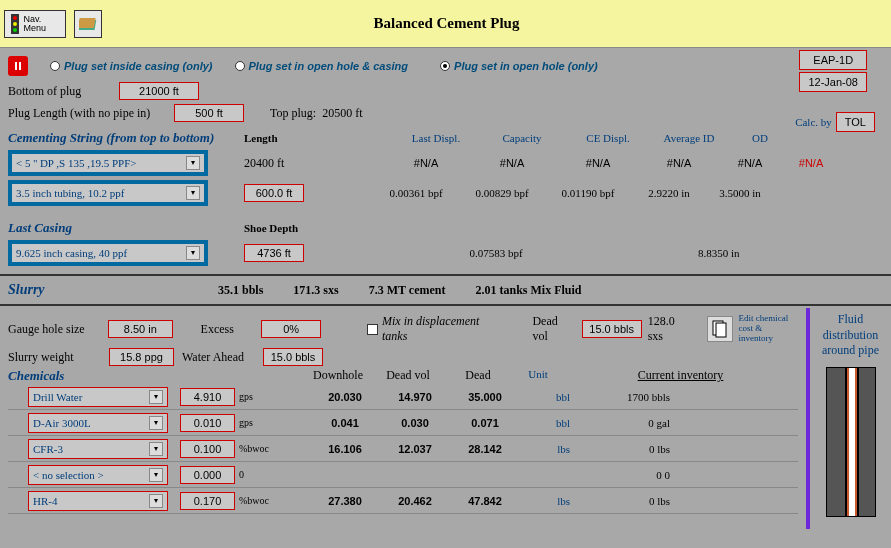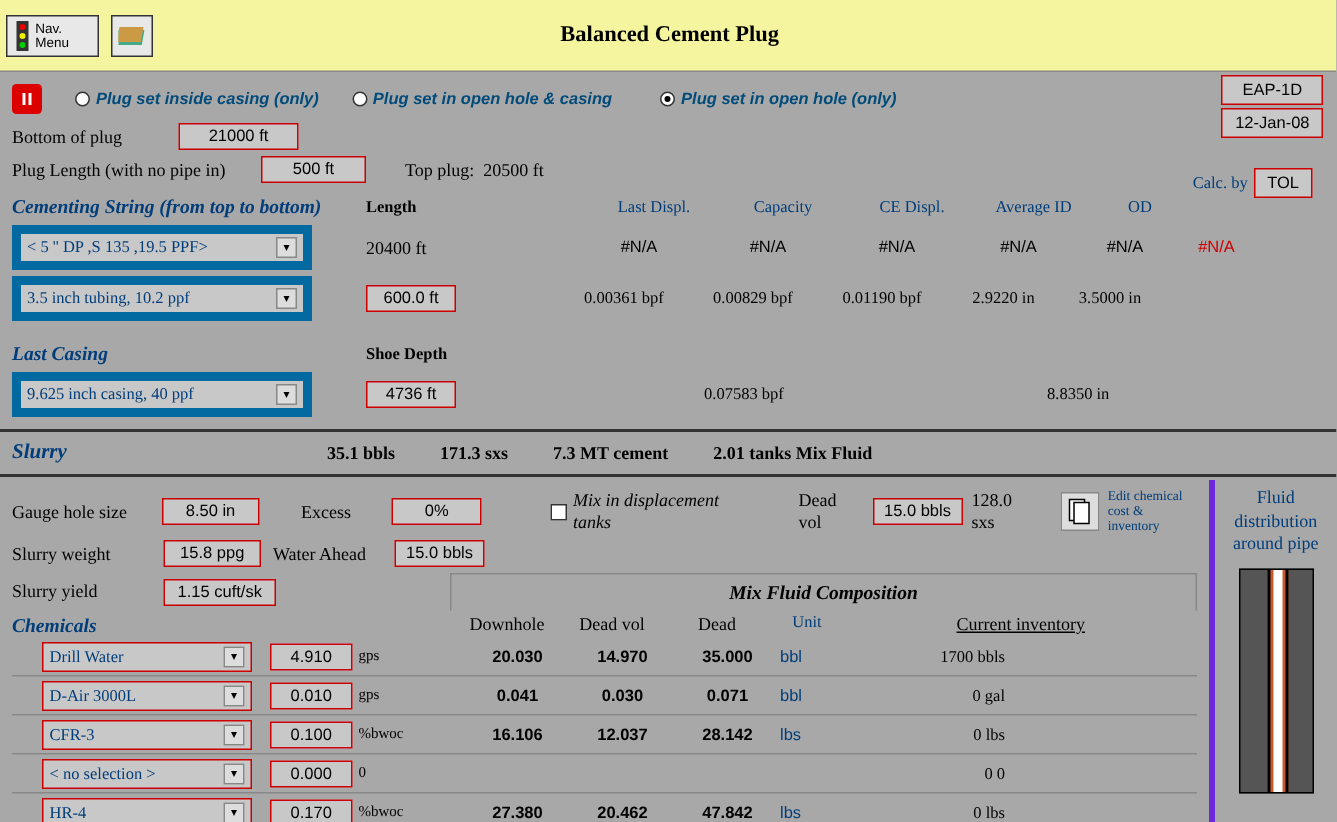--- a/index.html
+++ b/index.html
@@ -17,50 +17,50 @@
 .radio-dot { width: 10px; height: 10px; border-radius: 50%; border: 1px solid #333; background: #fff; display: inline-block; }
 .radio-dot.sel::after { content: ""; display: block; width: 4px; height: 4px; background: #000; border-radius: 50%; margin: 2px; }
 
 .input-box { border: 1px solid #c00; background: #c8c8c8; padding: 2px 6px; display: inline-block; text-align: center; min-width: 60px; }
 .label-blue { color: #003d7a; font-family: Georgia, serif; font-style: italic; font-weight: bold; font-size: 13px; }
 .label-plain { font-family: Georgia, serif; font-size: 12px; }
 
 .row { display: flex; align-items: center; gap: 6px; padding: 2px 0; }
 .col-hdr { color: #003d7a; font-family: Georgia, serif; font-size: 11px; }
 
-.dropdown { background: #c8c8c8; border: 6px solid #0369a1; padding: 2px 4px; display: flex; align-items: center; justify-content: space-between; }
+.dropdown { background: #c8c8c8; border: 4px solid #0369a1; padding: 2px 4px; display: flex; align-items: center; justify-content: space-between; }
 .dd-arrow { width: 14px; height: 14px; background: #ddd; border: 1px solid #888; text-align: center; line-height: 12px; font-size: 8px; }
 
 .divider { height: 2px; background: #333; margin: 2px 0; }
 
 .slurry-bar { background: #a8a8a8; padding: 4px 8px; display: flex; align-items: center; gap: 30px; }
 .slurry-label { color: #003d7a; font-family: Georgia, serif; font-style: italic; font-weight: bold; font-size: 14px; }
 .slurry-val { font-family: Georgia, serif; font-weight: bold; font-size: 12px; }
 
 .lower { display: flex; }
 .lower-left { flex: 1; padding: 4px 8px; }
 .lower-right { width: 85px; border-left: 4px solid #6d28d9; padding: 4px; text-align: center; }
 .comp-header { text-align: center; font-family: Georgia, serif; font-weight: bold; font-style: italic; font-size: 13px; padding: 4px; }
 
 .chem-row { display: flex; align-items: center; height: 26px; border-bottom: 1px solid #888; padding-left: 20px; }
 .chem-dd { width: 140px; border: 1px solid #c00; background: #c8c8c8; padding: 2px 4px; display: flex; justify-content: space-between; align-items: center; }
 .chem-amt { width: 55px; border: 1px solid #c00; background: #c8c8c8; text-align: center; padding: 2px; margin-left: 12px; }
 .chem-unit { width: 45px; font-family: Georgia, serif; font-size: 10px; padding-left: 4px; }
 .chem-val { width: 70px; text-align: center; font-weight: bold; font-size: 11px; }
-.chem-unit2 { width: 50px; text-align: left; color: #003d7a; font-family: Liberation Sans, sans-serif; font-size: 11px; }
+.chem-unit2 { width: 50px; text-align: right; color: #003d7a; font-family: Liberation Serif, serif; font-size: 11px; }
 .chem-inv { width: 120px; text-align: right; font-family: Georgia, serif; font-size: 11px; padding-right: 20px; }
 
 .red-text { color: #c00; }
 .small-btn { border: 1px solid #888; background: #ddd; padding: 2px 4px; }
 
 .pipe-vis { width: 50px; height: 150px; margin: 8px auto; position: relative; background: #555; border: 1px solid #000; }
 .pipe-inner { position: absolute; left: 18px; top: 0; width: 14px; height: 100%; background: #c85a2e; border-left: 2px solid #000; border-right: 2px solid #000; }
 .pipe-inner2 { position: absolute; left: 22px; top: 0; width: 6px; height: 100%; background: #fff; }
 
-.calc-box { position: absolute; right: 9px; }
+.calc-box { position: absolute; right: 24px; }
 .info-box { border: 1px solid #c00; background: #c8c8c8; padding: 3px 8px; text-align: center; }
 
 .checkbox { width: 11px; height: 11px; border: 1px solid #333; background: #fff; display: inline-block; }
 </style>
 </head>
 <body>
 
 <div class="titlebar">
   <div class="nav-btn">
     <svg width="12" height="20">
@@ -216,27 +216,20 @@
           </svg>
       </span>
       <span style="color:#003d7a;font-family:Georgia,serif;font-size:9px;width:60px;line-height:1.1">Edit chemical cost &amp; inventory</span>
     </div>
     <div class="row">
       <span class="label-plain" style="width:95px">Slurry weight</span>
       <span class="input-box" style="width:65px">15.8 ppg</span>
       <span class="label-plain" style="width:75px;margin-left:2px">Water Ahead</span>
       <span class="input-box" style="width:55px">15.0 bbls</span>
     </div>
-    <div class="row">
-      <span class="label-plain" style="width:95px">Slurry yield</span>
-      <span class="input-box" style="width:75px">1.15 cuft/sk</span>
-      <div style="flex:1;margin-left:110px">
-        <div class="comp-header" style="border-top:1px solid #888;border-left:1px solid #888;border-right:1px solid #888">Mix Fluid Composition</div>
-      </div>
-    </div>
 
     <div style="display:flex">
       <span class="label-blue" style="width:165px">Chemicals</span>
       <span style="width:55px"></span>
       <span style="width:45px"></span>
       <span style="width:30px"></span>
       <span class="label-plain" style="width:70px;text-align:center">Downhole</span>
       <span class="label-plain" style="width:70px;text-align:center">Dead vol</span>
       <span class="label-plain" style="width:70px;text-align:center">Dead</span>
       <span class="col-hdr" style="width:50px;text-align:center">Unit</span>

